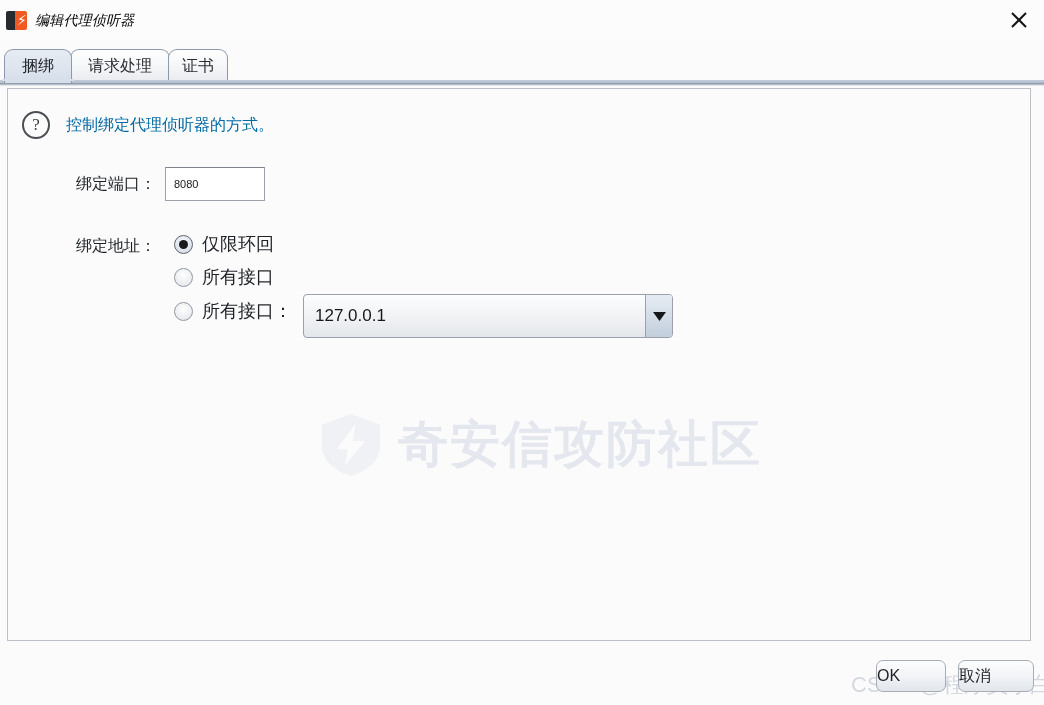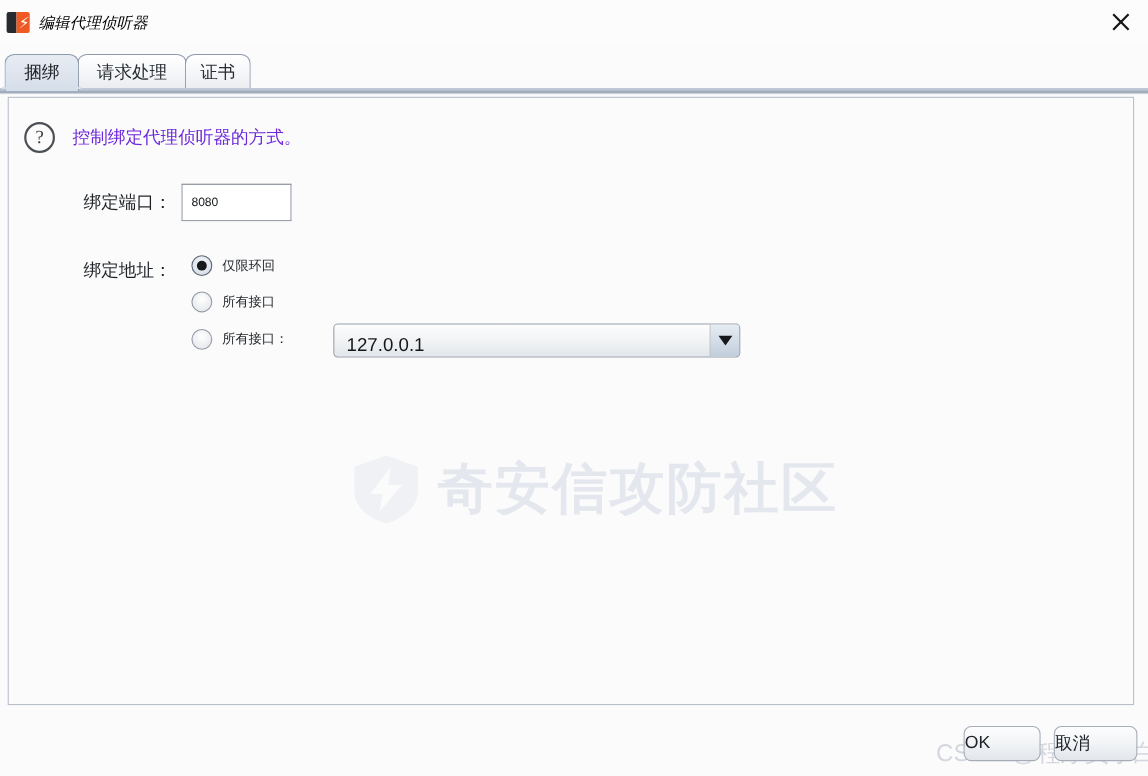--- a/index.html
+++ b/index.html
@@ -145,21 +145,21 @@
     align-items: center;
     justify-content: center;
     font-size: 17px;
     color: #3b3f43;
     flex: none;
     font-family: "Liberation Serif", serif;
   }
   #help-text {
     margin-left: 16px;
     font-size: 16px;
-    color: #6d28d9;
+    color: #0369a1;
     white-space: nowrap;
     text-align: center;
   }
 
   .field-label {
     font-size: 16px;
     color: #1e2226;
     white-space: nowrap;
   }
 
@@ -229,36 +229,36 @@
     border-color: #5c6572;
     background: radial-gradient(circle at 50% 35%, #f6f8fa 0%, #dfe5ec 60%, #ccd4dd 100%);
   }
   .radio .dot {
     width: 9px; height: 9px;
     border-radius: 50%;
     background: #17191c;
   }
   .radio-label {
     margin-left: 9px;
-    font-size: 12px;
+    font-size: 18px;
     color: #1e2226;
     white-space: nowrap;
     cursor: pointer;
   }
 
   #addr-select {
     position: absolute;
     left: 295px; top: 62px;
-    width: 370px; height: 31px;
+    width: 370px; height: 44px;
     box-sizing: border-box;
     border: 1px solid #9aa1ab;
     border-radius: 4px;
     background: linear-gradient(to bottom, #fdfdfe 0%, #f0f2f4 55%, #e3e6ea 100%);
     display: flex;
-    align-items: flex-end;
+    align-items: center;
     cursor: pointer;
   }
   #addr-select-value {
     flex: 1;
     padding-left: 11px;
     font-size: 17px;
     color: #15181b;
     white-space: nowrap;
     overflow: hidden;
   }

